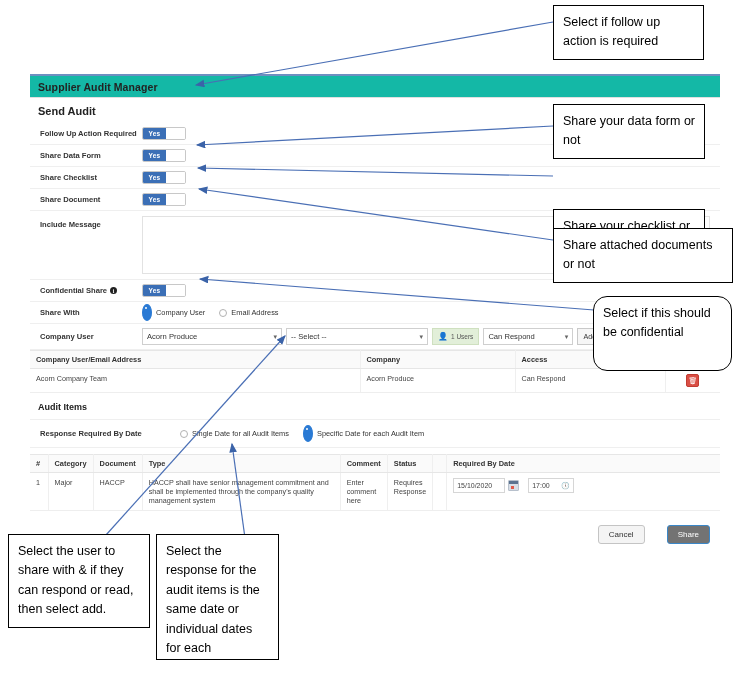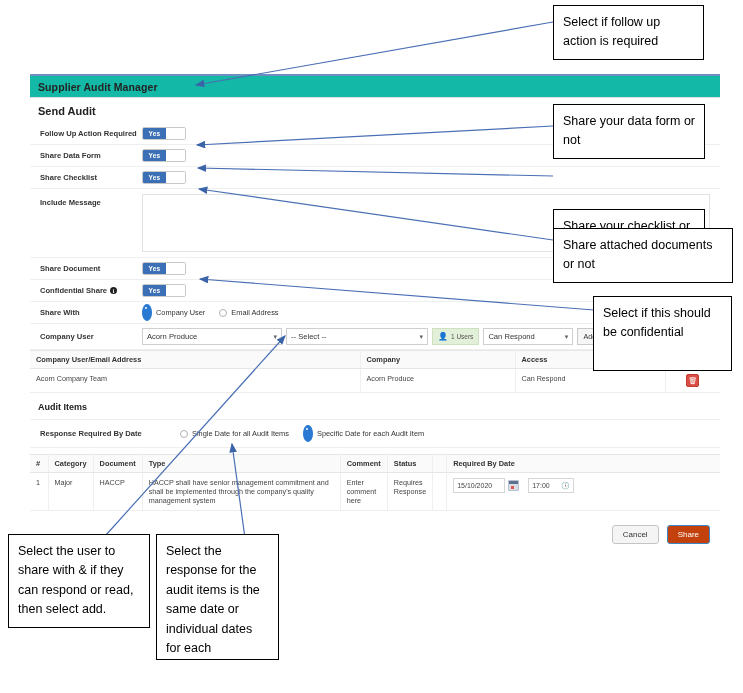--- a/index.html
+++ b/index.html
@@ -184,29 +184,29 @@
   .clock-ico { font-size: 7px; color: #555; }
 
   .sub-title {
     font-size: 9px; font-weight: bold; color: #222;
     padding: 9px 8px 7px 8px;
     border-bottom: 1px solid #efefef;
   }
 
   
   .footer {
-    display: flex; justify-content: flex-end; gap: 8px;
+    display: flex; justify-content: flex-end; gap: 22px;
     padding: 14px 10px 6px 0;
   }
   .btn {
     font-size: 8px; border-radius: 3px; padding: 4px 10px;
     border: 1px solid #c4c4c4; background: #f4f4f4; color: #333;
   }
   .btn.primary {
-    background: #c2410c; border-color: #3a87c8; color: #fff;
+    background: #737373; border-color: #3a87c8; color: #fff;
   }
 
   
   .callout {
     position: absolute;
     border: 1px solid #000;
     background: #fff;
     font-family: "Liberation Sans", sans-serif;
     font-size: 12.5px;
     line-height: 1.55;
@@ -254,34 +254,34 @@
     <div class="frow">
       <div class="flabel">Share Checklist</div>
       <div class="fctl">
         <div class="toggle">
           <div class="on">Yes</div>
           <div class="off"></div>
         </div>
       </div>
     </div>
 
-    <div class="frow tall">
-      <div class="flabel" style="padding-top:8px">Include Message</div>
-      <div class="fctl">
-        <textarea class="msg-area" style=""></textarea>
-      </div>
-    </div>
-
     <div class="frow">
       <div class="flabel">Share Document</div>
       <div class="fctl">
         <div class="toggle">
           <div class="on">Yes</div>
           <div class="off"></div>
         </div>
+      </div>
+    </div>
+
+    <div class="frow tall">
+      <div class="flabel" style="padding-top:8px">Include Message</div>
+      <div class="fctl">
+        <textarea class="msg-area" style=""></textarea>
       </div>
     </div>
 
     <div class="frow">
       <div class="flabel">
         <span>Confidential Share</span>
         <span class="info-icon">i</span>
       </div>
       <div class="fctl">
         <div class="toggle">
@@ -429,19 +429,19 @@
   </svg>
 
   <div class="callout" style="left:553px; top:5px; width:151px; height:55px;">Select if follow up action is required</div>
 
   <div class="callout" style="left:553px; top:104px; width:152px; height:55px;">Share your data form or not</div>
 
   <div class="callout" style="left:553px; top:166px; width:152px; height:55px;margin-top:43px;">Share your checklist or not</div>
 
   <div class="callout" style="left:553px; top:228px; width:180px; height:55px;">Share attached documents or not</div>
 
-  <div class="callout" style="left:593px; top:296px; width:139px; height:75px;">Select if this should be confidential</div>
+  <div class="callout" style="left:593px; top:296px; width:139px; height:75px;border-radius:14px;">Select if this should be confidential</div>
 
   <div class="callout" style="left:8px; top:534px; width:142px; height:94px;">Select the user to share with &amp; if they can respond or read, then select add.</div>
 
   <div class="callout" style="left:156px; top:534px; width:123px; height:126px;">Select the response for the audit items is the same date or individual dates for each</div>
 
 </div>
 
 </body></html>

